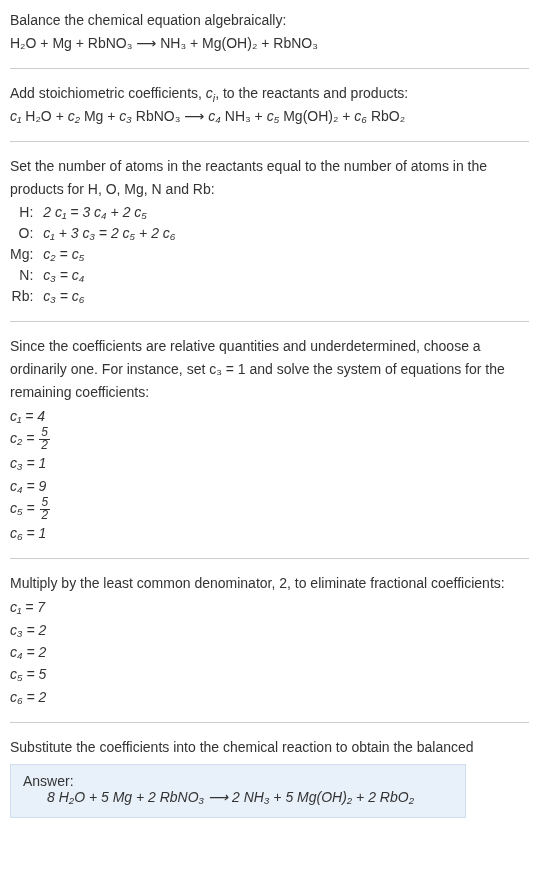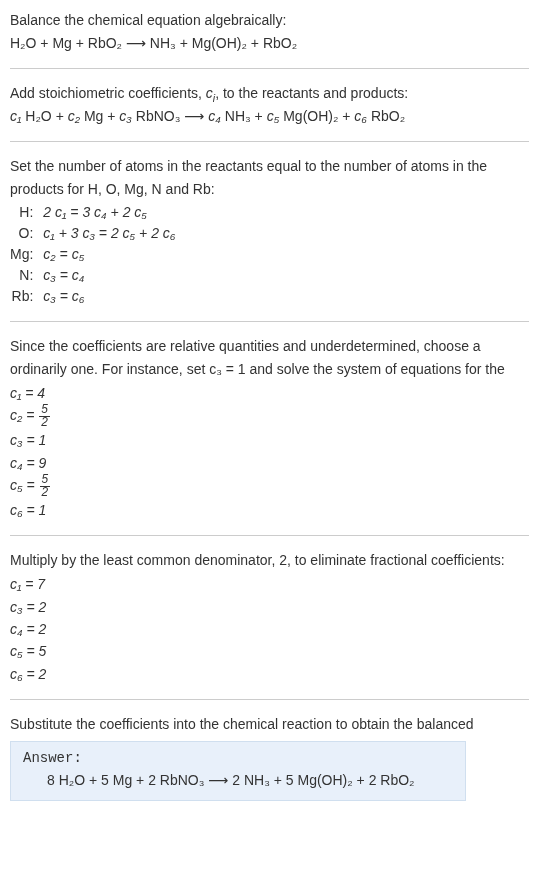--- a/index.html
+++ b/index.html
@@ -44,25 +44,24 @@
       line-height: 1.6;
     }
     .answer-box {
       background: #e8f0fa;
       border: 1px solid #d0dfef;
       padding: 8px 12px 12px 12px;
       margin-top: 6px;
       max-width: 430px;
     }
     .answer-label {
-      margin-bottom: 6px;
-      font-family: Liberation Mono, monospace;
     }
     .answer-eq {
       padding-left: 24px;
+      font-style: italic;
     }
     sub {
       font-size: 0.75em;
       vertical-align: sub;
       line-height: 0;
     }
     .frac {
       display: inline-block;
       vertical-align: middle;
       text-align: center;
@@ -81,21 +80,21 @@
     }
     .italic {
       font-style: italic;
     }
   </style>
 </head>
 <body>
 
 <div class="section">
   <div class="text-line">Balance the chemical equation algebraically:</div>
-  <div class="text-line">H₂O + Mg + RbO₂ ⟶ NH₃ + Mg(OH)₂ + RbO₂</div>
+  <div class="text-line">H₂O + Mg + RbNO₃ ⟶ NH₃ + Mg(OH)₂ + RbNO₃</div>
 </div>
 
 <hr>
 
 <div class="section">
   <div class="text-line">
     <span>Add stoichiometric coefficients, </span><span class="italic">c</span><sub><span class="italic">i</span></sub><span>, to the reactants and products:</span>
   </div>
   <div class="text-line">
     <span class="italic">c₁</span><span> H₂O + </span><span class="italic">c₂</span><span> Mg + </span><span class="italic">c₃</span><span> RbNO₃ ⟶ </span><span class="italic">c₄</span><span> NH₃ + </span><span class="italic">c₅</span><span> Mg(OH)₂ + </span><span class="italic">c₆</span><span> RbO₂</span>
@@ -129,20 +128,21 @@
       <div class="atoms-value italic">c₃ = c₆</div>
     </div>
   </div>
 </div>
 
 <hr>
 
 <div class="section">
   <div class="text-line">Since the coefficients are relative quantities and underdetermined, choose a</div>
   <div class="text-line">ordinarily one. For instance, set c₃ = 1 and solve the system of equations for the</div>
+  <div class="text-line">remaining coefficients:</div>
   <div class="coeff-line italic">c₁ = 4</div>
   <div class="coeff-line italic">
     <span>c₂ = </span><span class="frac"><span class="frac-num">5</span><span class="frac-den">2</span></span>
   </div>
   <div class="coeff-line italic">c₃ = 1</div>
   <div class="coeff-line italic">c₄ = 9</div>
   <div class="coeff-line italic">
     <span>c₅ = </span><span class="frac"><span class="frac-num">5</span><span class="frac-den">2</span></span>
   </div>
   <div class="coeff-line italic">c₆ = 1</div>

